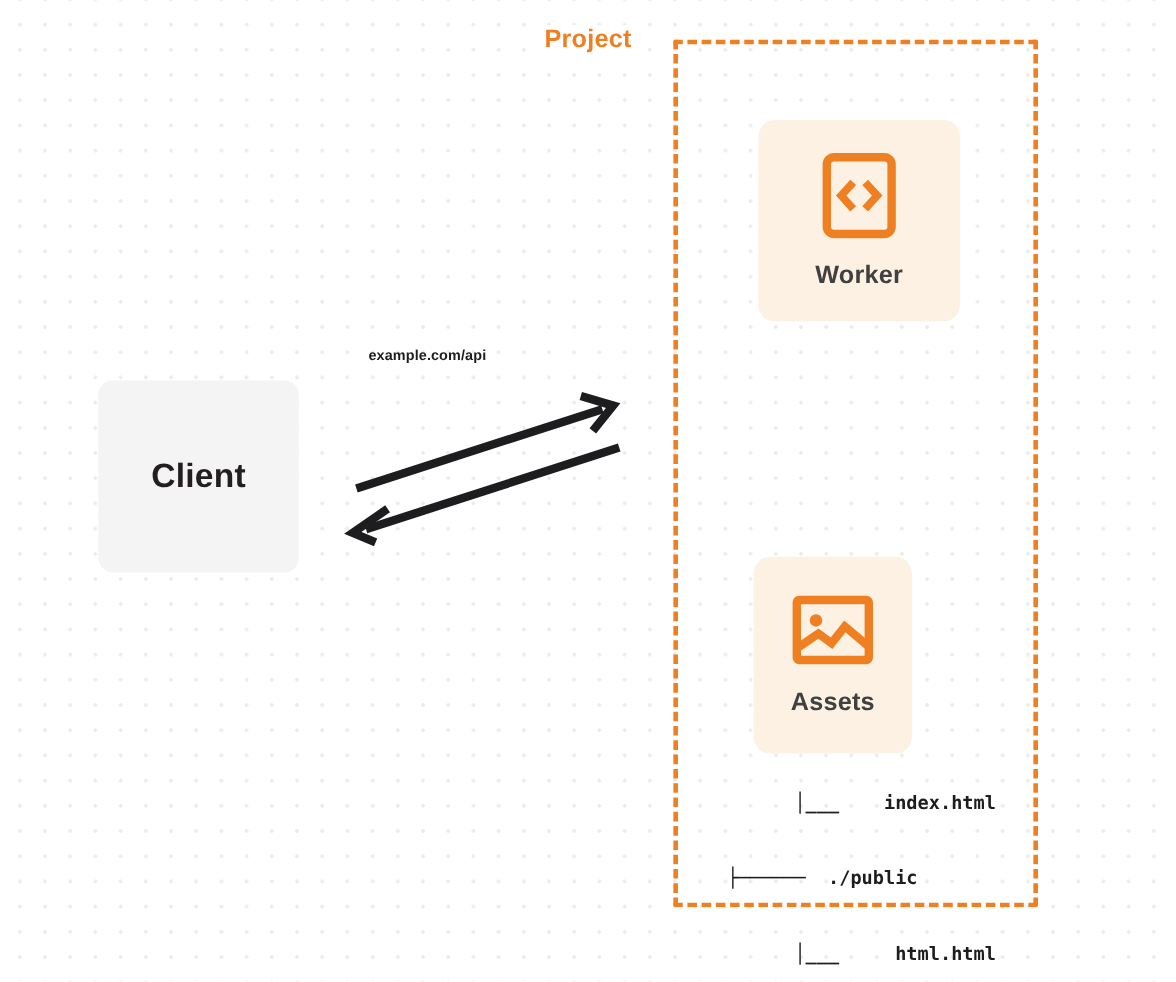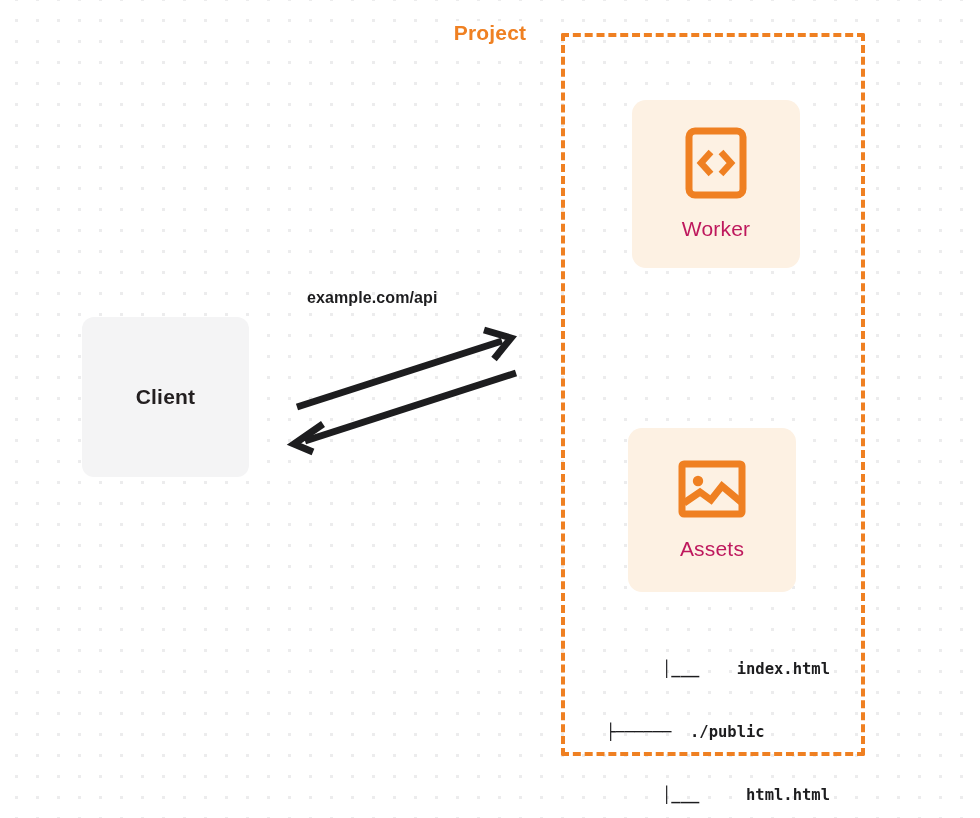--- a/index.html
+++ b/index.html
@@ -31,42 +31,42 @@
     top: 317px;
     width: 167px;
     height: 160px;
     background: #f4f4f5;
     border-radius: 12px;
     display: flex;
     align-items: center;
     justify-content: center;
   }
   #client-node .node-label {
-    font-size: 21px;
+    font-size: 28px;
     font-weight: bold;
     color: #231f20;
     letter-spacing: .2px;
   }
 
   
   #arrow-layer {
     position: absolute;
     left: 0;
     top: 0;
     width: 980px;
     height: 818px;
     pointer-events: none;
   }
 
   
   #request-label {
     position: absolute;
     left: 307px;
     top: 289px;
-    font-size: 16px;
+    font-size: 12px;
     font-weight: bold;
     color: #1d1d1f;
     letter-spacing: .1px;
     white-space: nowrap;
   }
 
   
   #project-boundary {
     position: absolute;
     left: 561px;
@@ -102,32 +102,32 @@
     justify-content: center;
   }
   #worker-card {
     left: 632px;
     top: 100px;
     width: 168px;
     height: 168px;
   }
   #assets-card {
     left: 628px;
-    top: 428px;
-    width: 168px;
+    top: 464px;
+    width: 132px;
     height: 164px;
   }
   .service-card .card-icon {
     display: block;
     margin-bottom: 14px;
   }
   .service-card .card-label {
     font-size: 21px;
-    font-weight: normal;
-    color: #be185d;
+    font-weight: bold;
+    color: #404040;
     letter-spacing: .2px;
     text-align: center;
   }
 
   
   #file-tree {
     position: absolute;
     left: 606px;
     top: 617px;
     font-family: "DejaVu Sans Mono", monospace;

